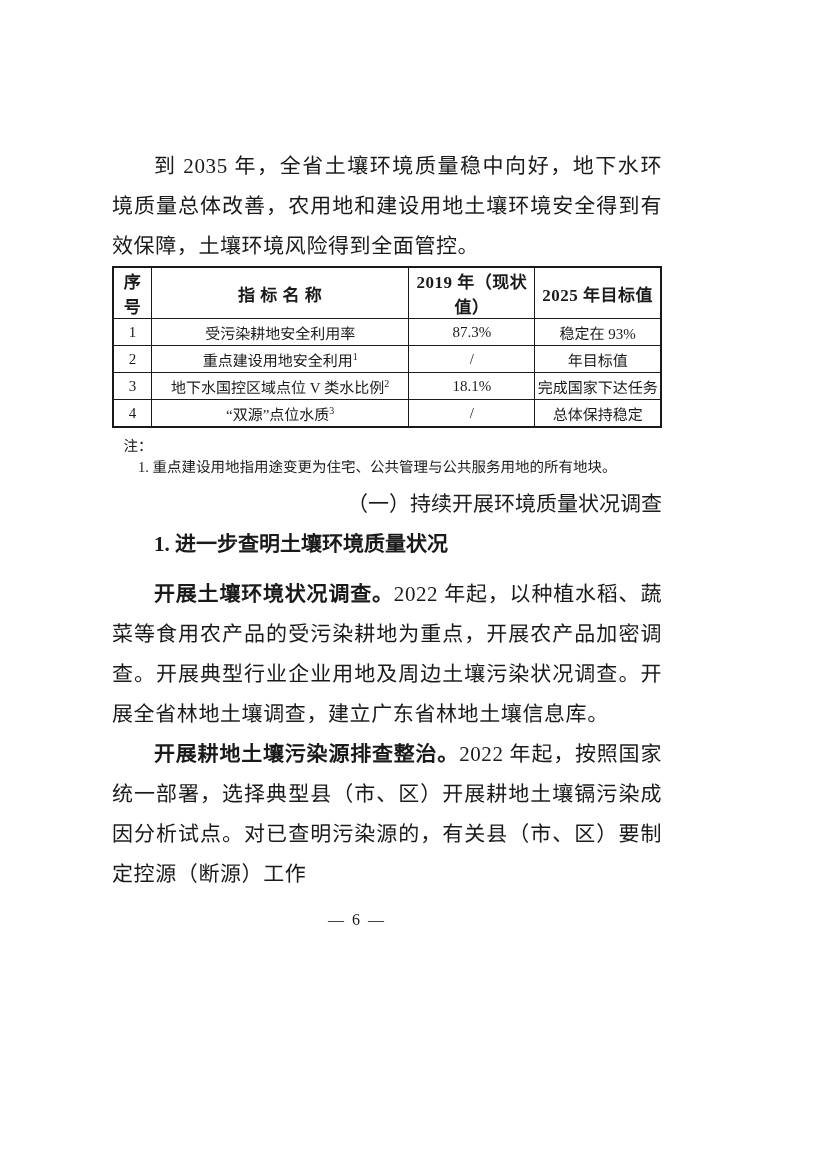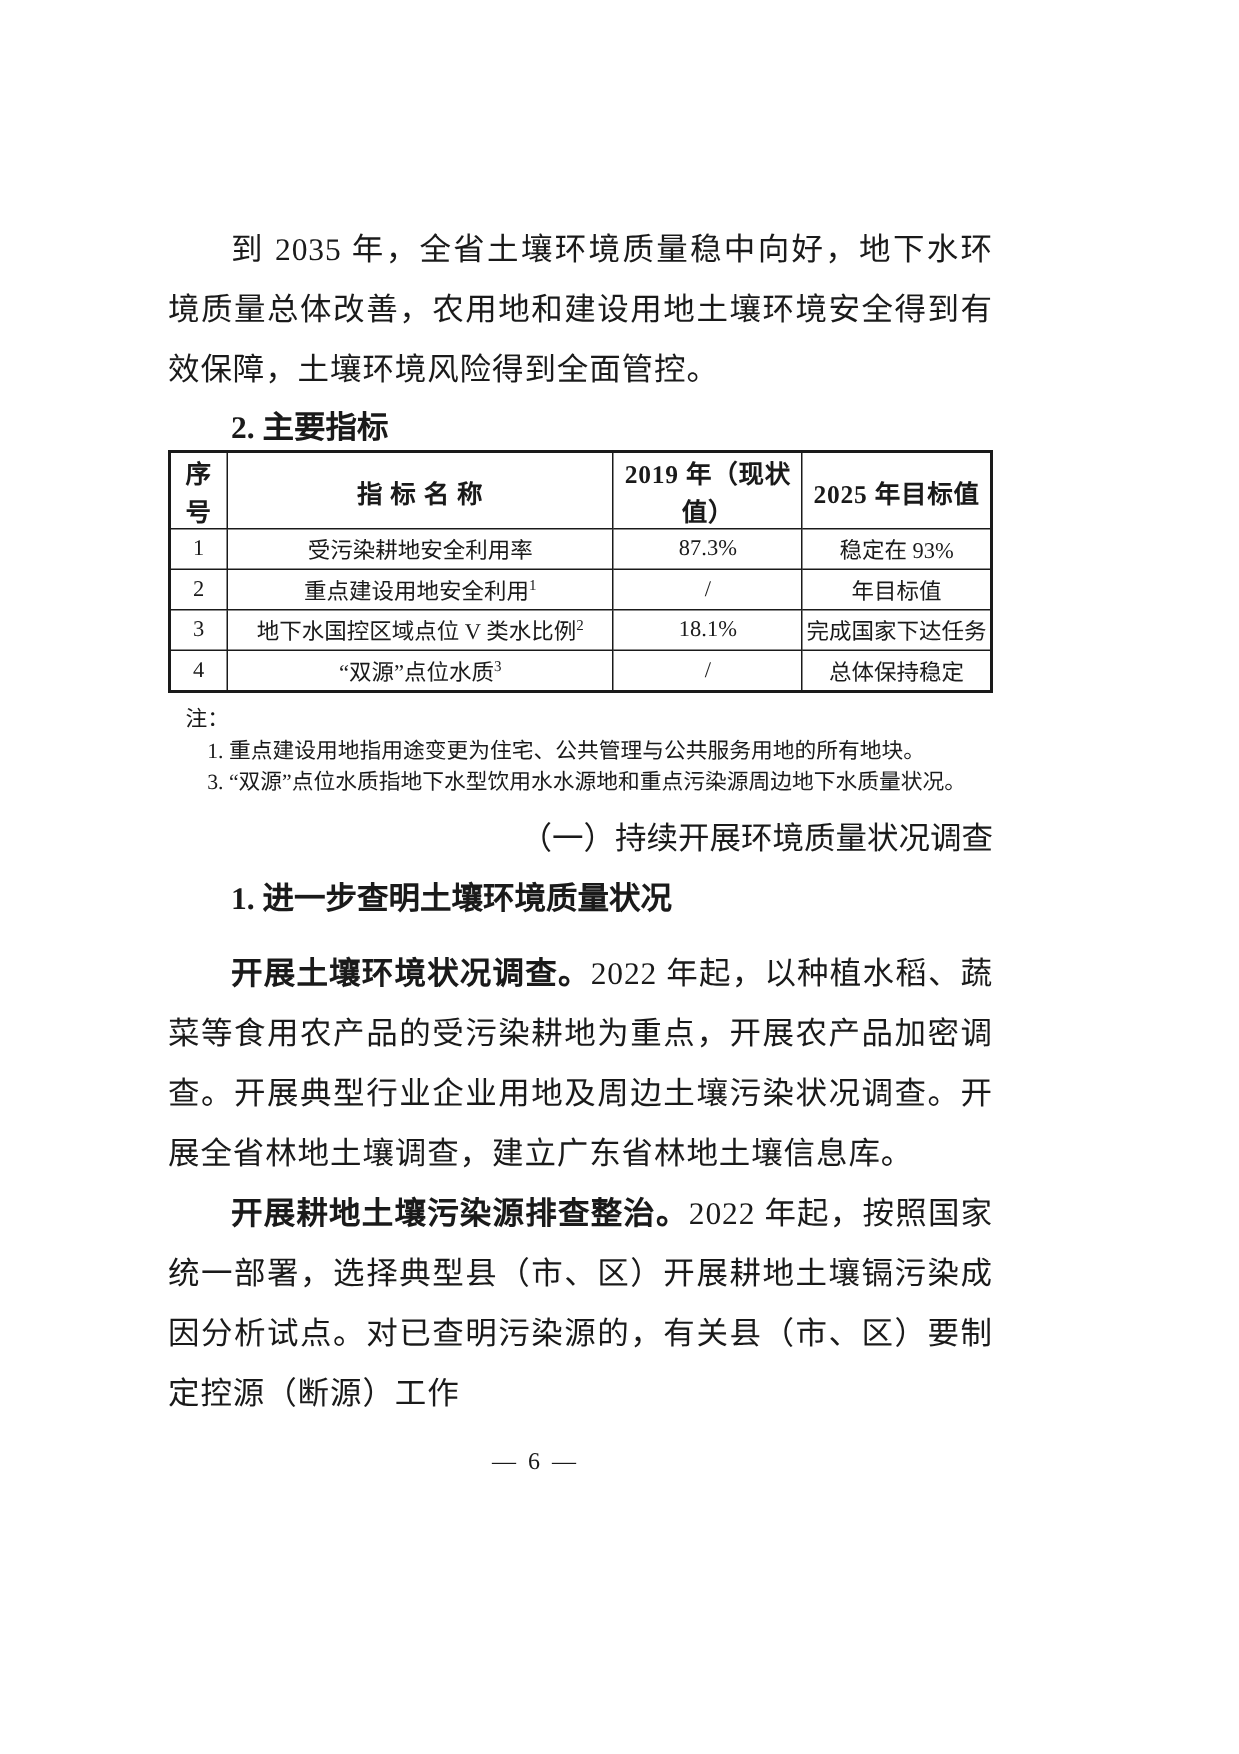--- a/index.html
+++ b/index.html
@@ -107,21 +107,20 @@
     letter-spacing: 2px;
   }
 </style>
 </head>
 <body>
 
 <div class="page">
 
   <p class="body-text indent">到 2035 年，全省土壤环境质量稳中向好，地下水环境质量总体改善，农用地和建设用地土壤环境安全得到有效保障，土壤环境风险得到全面管控。</p>
 
-  <h3 class="h-num">2. 主要指标</h3>
 
 
   <table class="indicators">
     <colgroup>
       <col style="width:7%">
       <col style="width:47%">
       <col style="width:23%">
       <col style="width:23%">
     </colgroup>
     <thead>
@@ -156,21 +155,20 @@
         <td><span>“双源”点位水质</span><sup>3</sup></td>
         <td>/</td>
         <td>总体保持稳定</td>
       </tr>
     </tbody>
   </table>
 
   <div class="notes">
     <div class="notes-label">注：</div>
     <div class="note-item">1. 重点建设用地指用途变更为住宅、公共管理与公共服务用地的所有地块。</div>
-    <div class="note-item">3. “双源”点位水质指地下水型饮用水水源地和重点污染源周边地下水质量状况。</div>
   </div>
 
 
   <h3 class="h-sub">（一）持续开展环境质量状况调查</h3>
 
   <h3 class="h-sub3">1. 进一步查明土壤环境质量状况</h3>
 
   <p class="body-text indent para-block"><span class="lead">开展土壤环境状况调查。</span><span>2022 年起，以种植水稻、蔬菜等食用农产品的受污染耕地为重点，开展农产品加密调查。开展典型行业企业用地及周边土壤污染状况调查。开展全省林地土壤调查，建立广东省林地土壤信息库。</span></p>
 
   <p class="body-text indent"><span class="lead">开展耕地土壤污染源排查整治。</span><span>2022 年起，按照国家统一部署，选择典型县（市、区）开展耕地土壤镉污染成因分析试点。对已查明污染源的，有关县（市、区）要制定控源（断源）工作</span></p>

